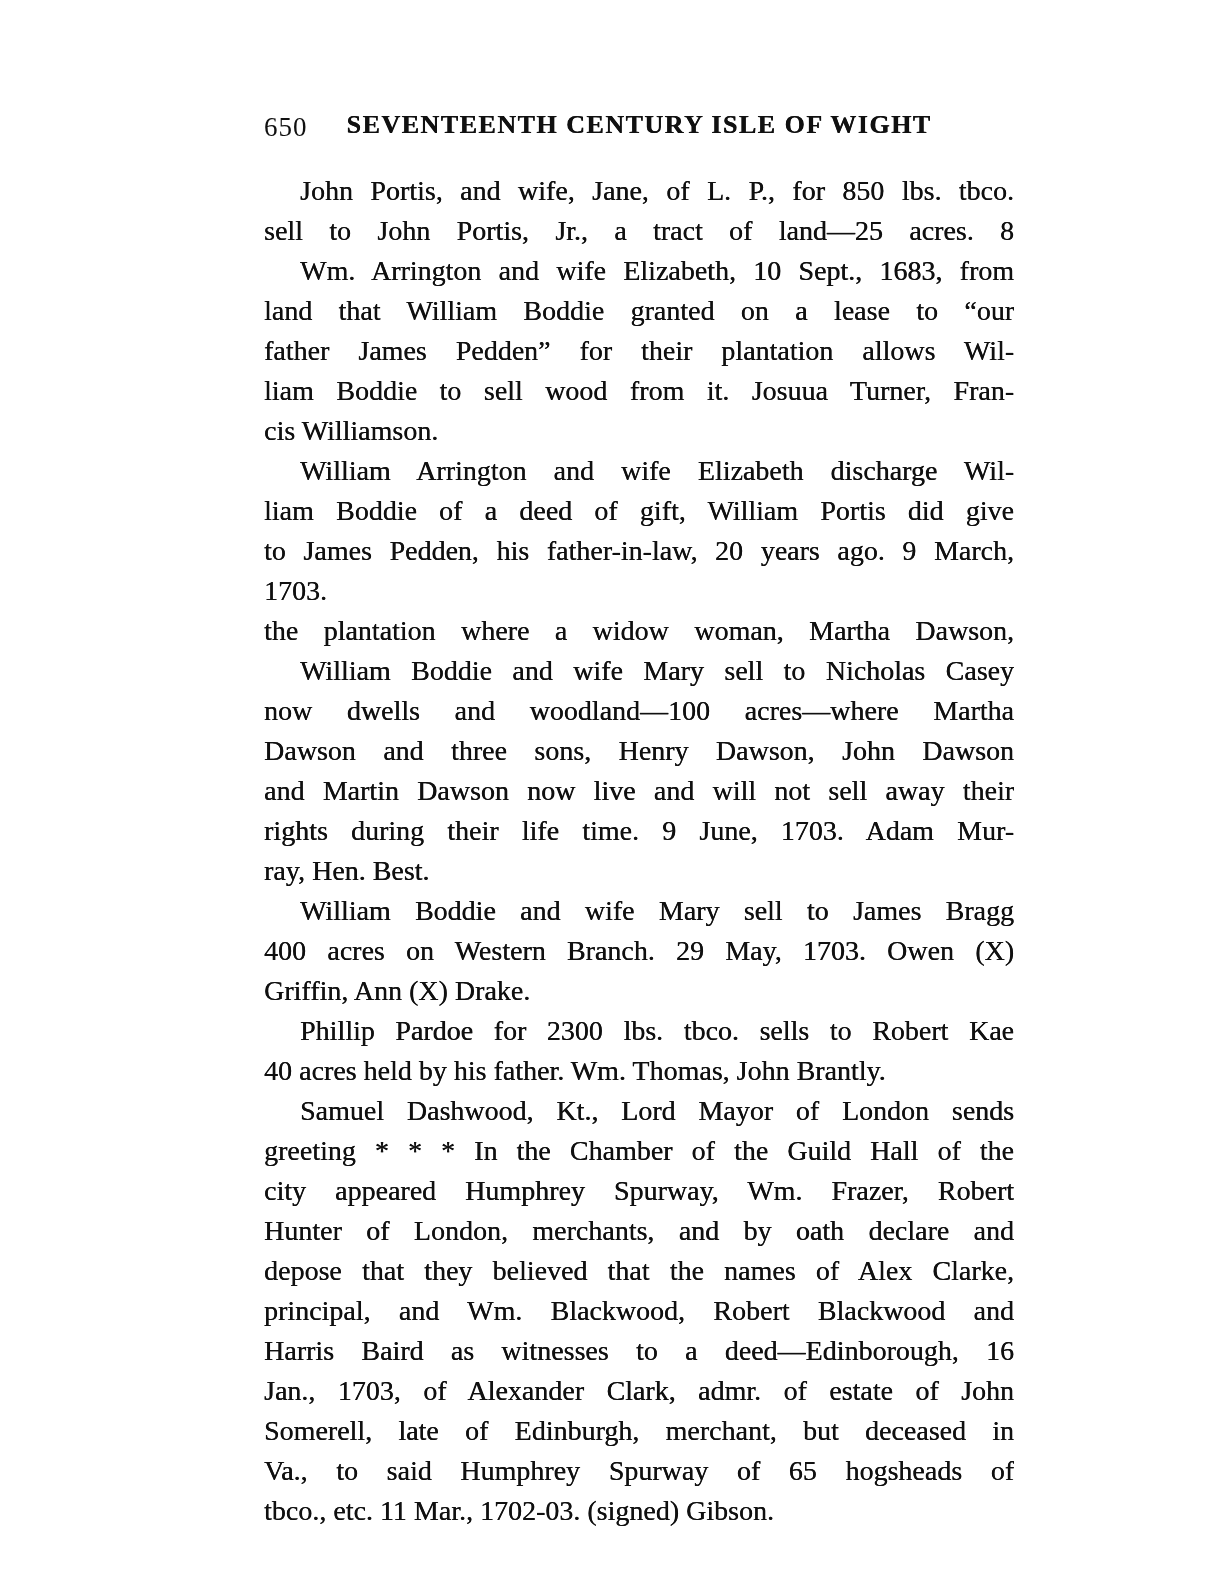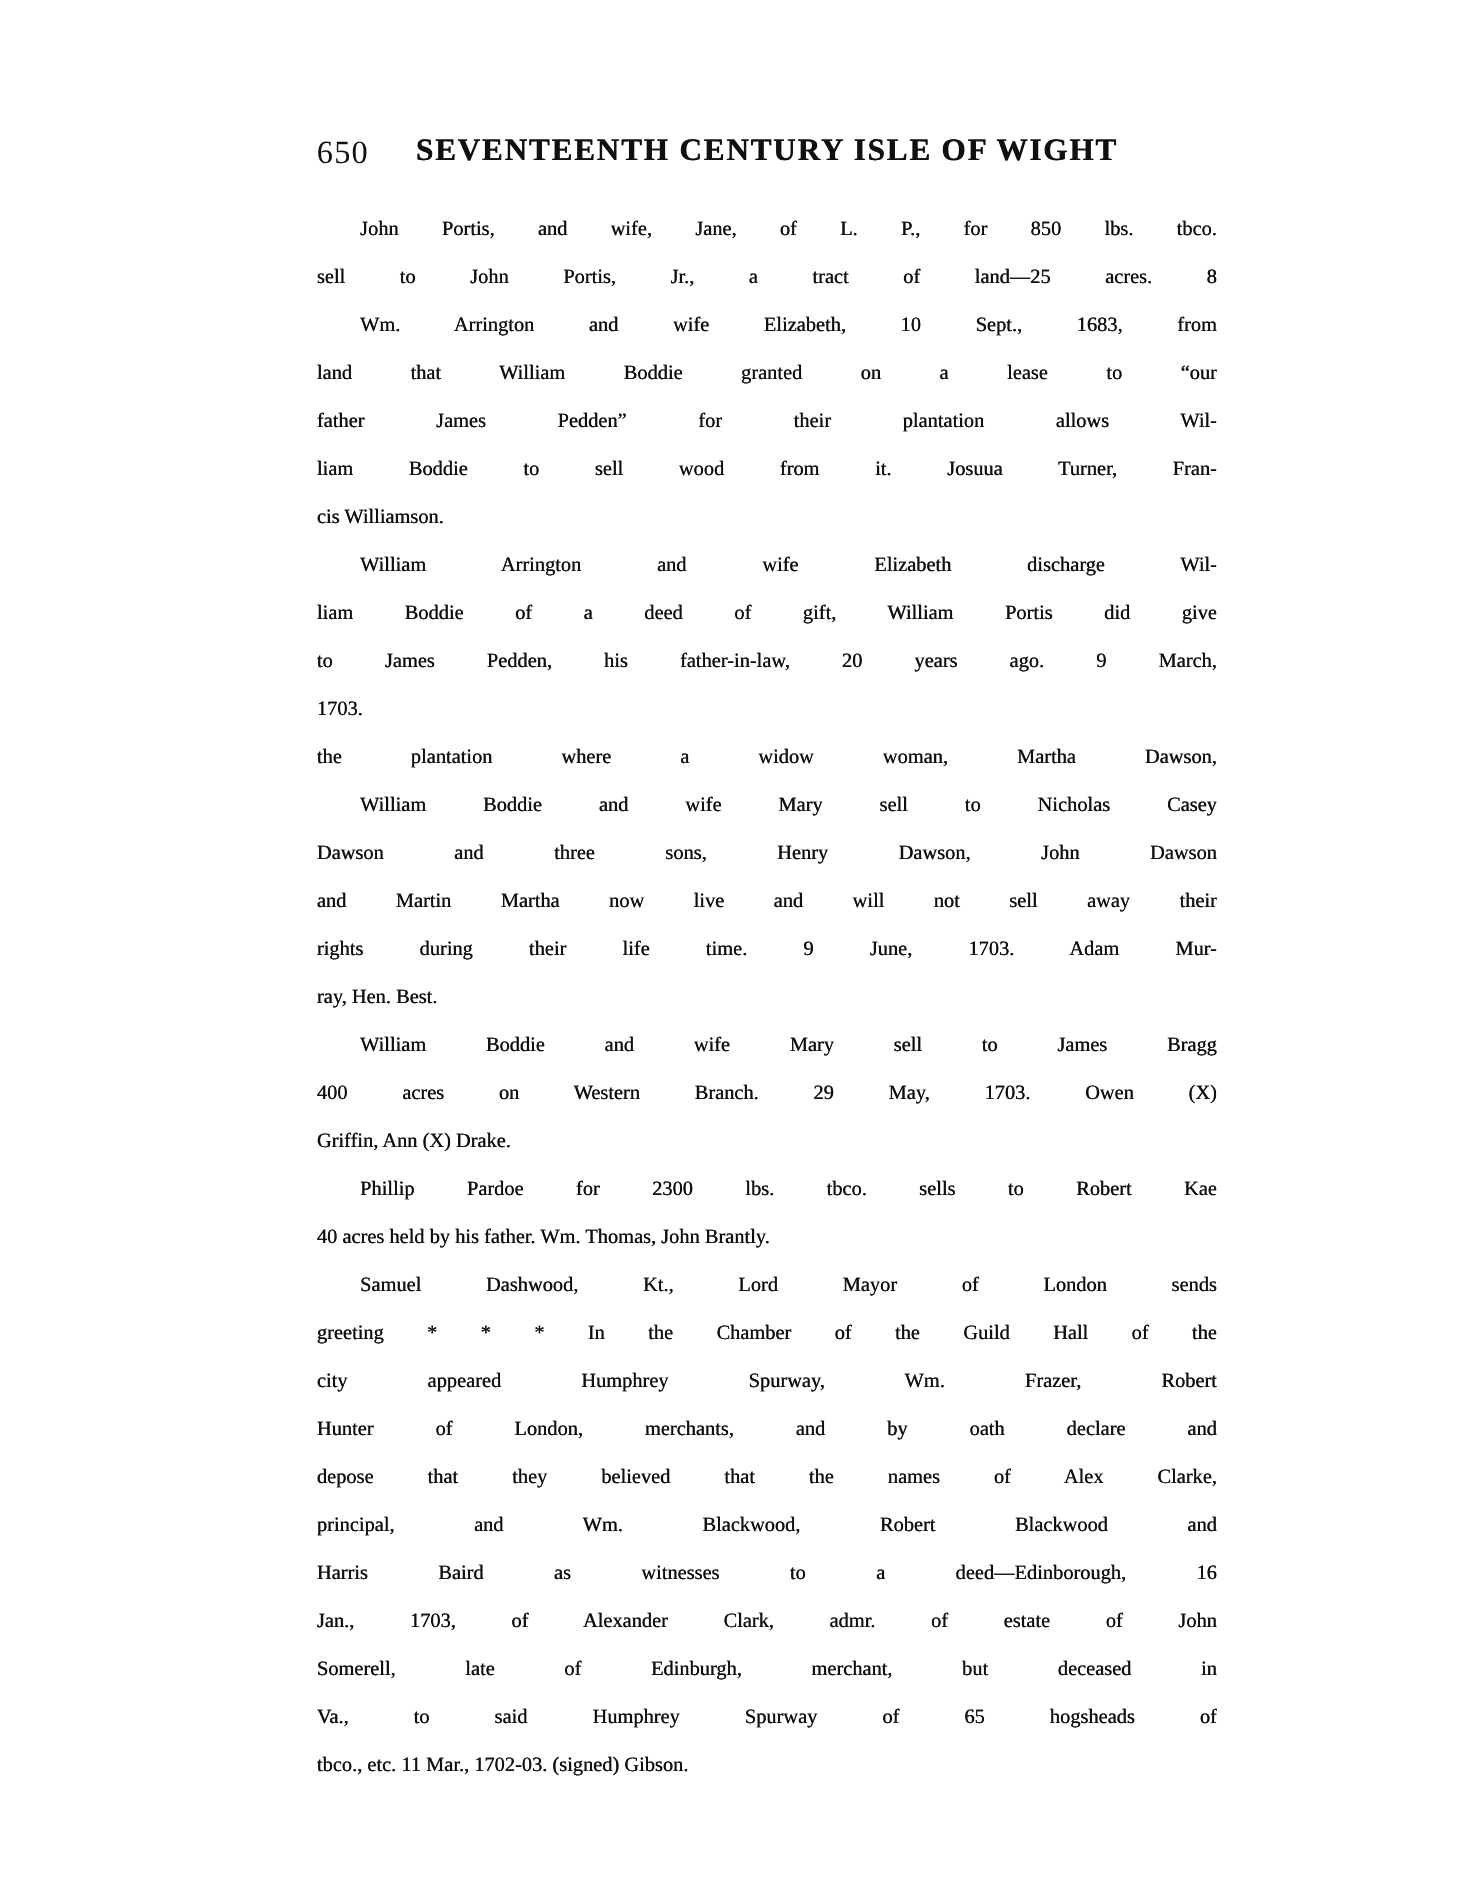--- a/index.html
+++ b/index.html
@@ -28,21 +28,21 @@
     text-align:center;
     font-size:26px; font-weight:700;
     letter-spacing:1.5px;
     padding-top:2px;
     text-shadow:0.4px 0 0 currentColor;
   }
   .paragraph { }
   .line {
     position:relative;
     height:38px; line-height:38px;
-    font-size:17px;
+    font-size:28px;
     text-align:justify;
     text-align-last:justify;
     overflow:hidden;
     text-shadow:0.3px 0 0 currentColor;
   }
   .line.indent { text-indent:36px; }
   .line.last { text-align-last:left; }
 </style>
 </head>
 <body>
@@ -67,22 +67,23 @@
         </div>
         <div class="paragraph">
           <div class="line indent">William Arrington and wife Elizabeth discharge Wil-</div>
           <div class="line">liam Boddie of a deed of gift, William Portis did give</div>
           <div class="line">to James Pedden, his father-in-law, 20 years ago.  9 March,</div>
           <div class="line last">1703.</div>
         </div>
         <div class="paragraph">
           <div class="line">the plantation where a widow woman, Martha Dawson,</div>
           <div class="line indent">William Boddie and wife Mary sell to Nicholas Casey</div>
+          <div class="line">now dwells and woodland—100 acres—where Martha</div>
           <div class="line">Dawson and three sons, Henry Dawson, John Dawson</div>
-          <div class="line">and Martin Martha now live and will not sell away their</div>
+          <div class="line">and Martin Dawson now live and will not sell away their</div>
           <div class="line">rights during their life time.  9 June, 1703.  Adam Mur-</div>
           <div class="line last">ray, Hen. Best.</div>
         </div>
         <div class="paragraph">
           <div class="line indent">William Boddie and wife Mary sell to James Bragg</div>
           <div class="line">400 acres on Western Branch.  29 May, 1703.  Owen (X)</div>
           <div class="line last">Griffin, Ann (X) Drake.</div>
         </div>
         <div class="paragraph">
           <div class="line indent">Phillip Pardoe for 2300 lbs. tbco. sells to Robert Kae</div>

